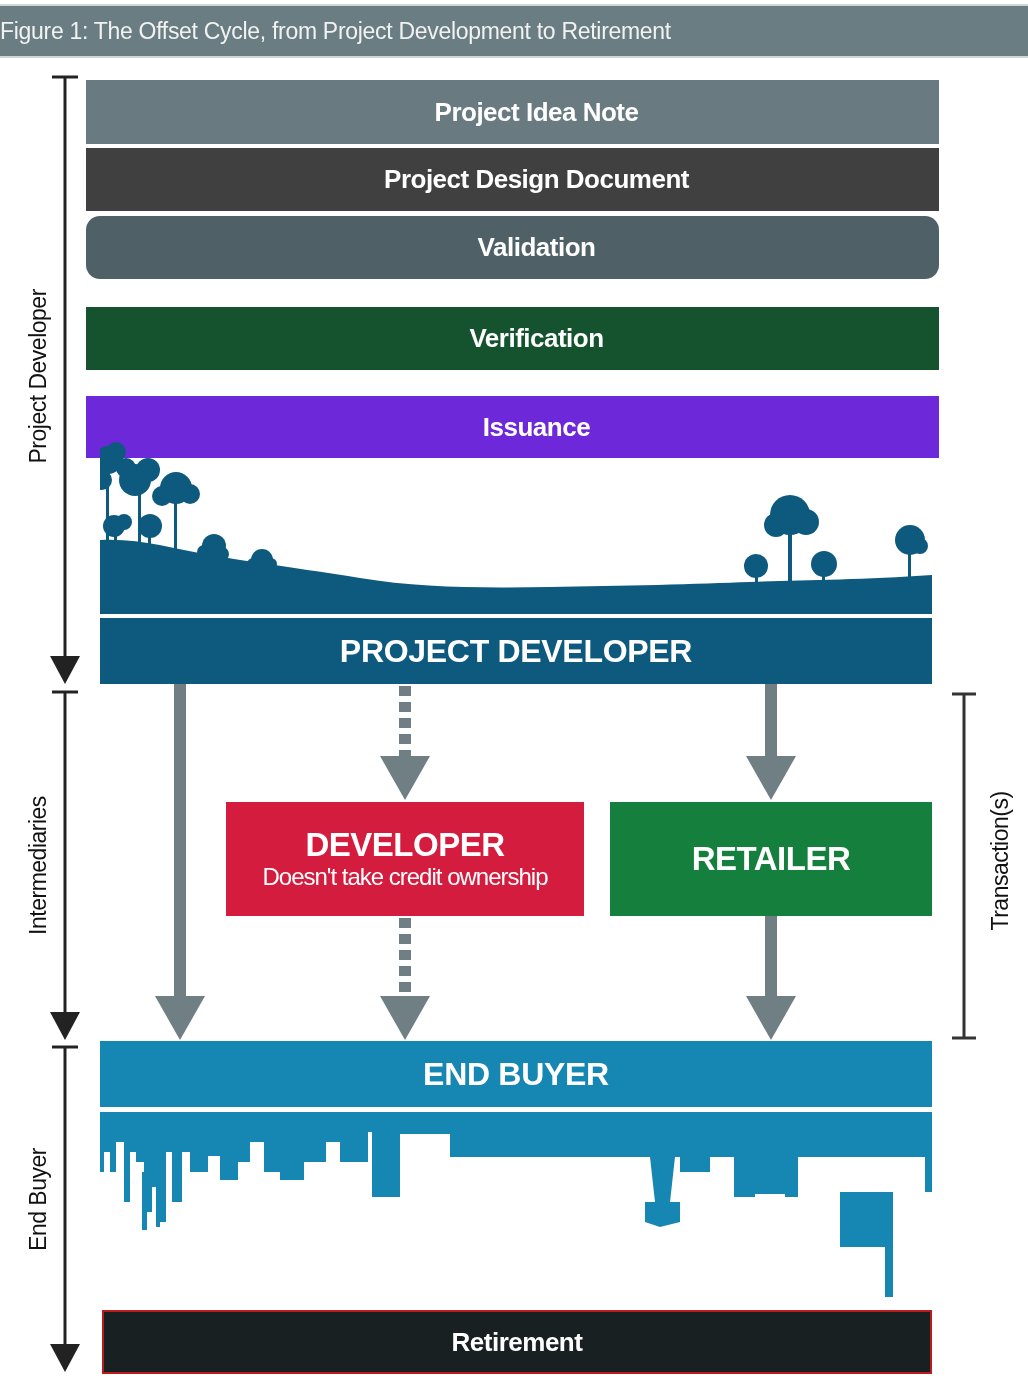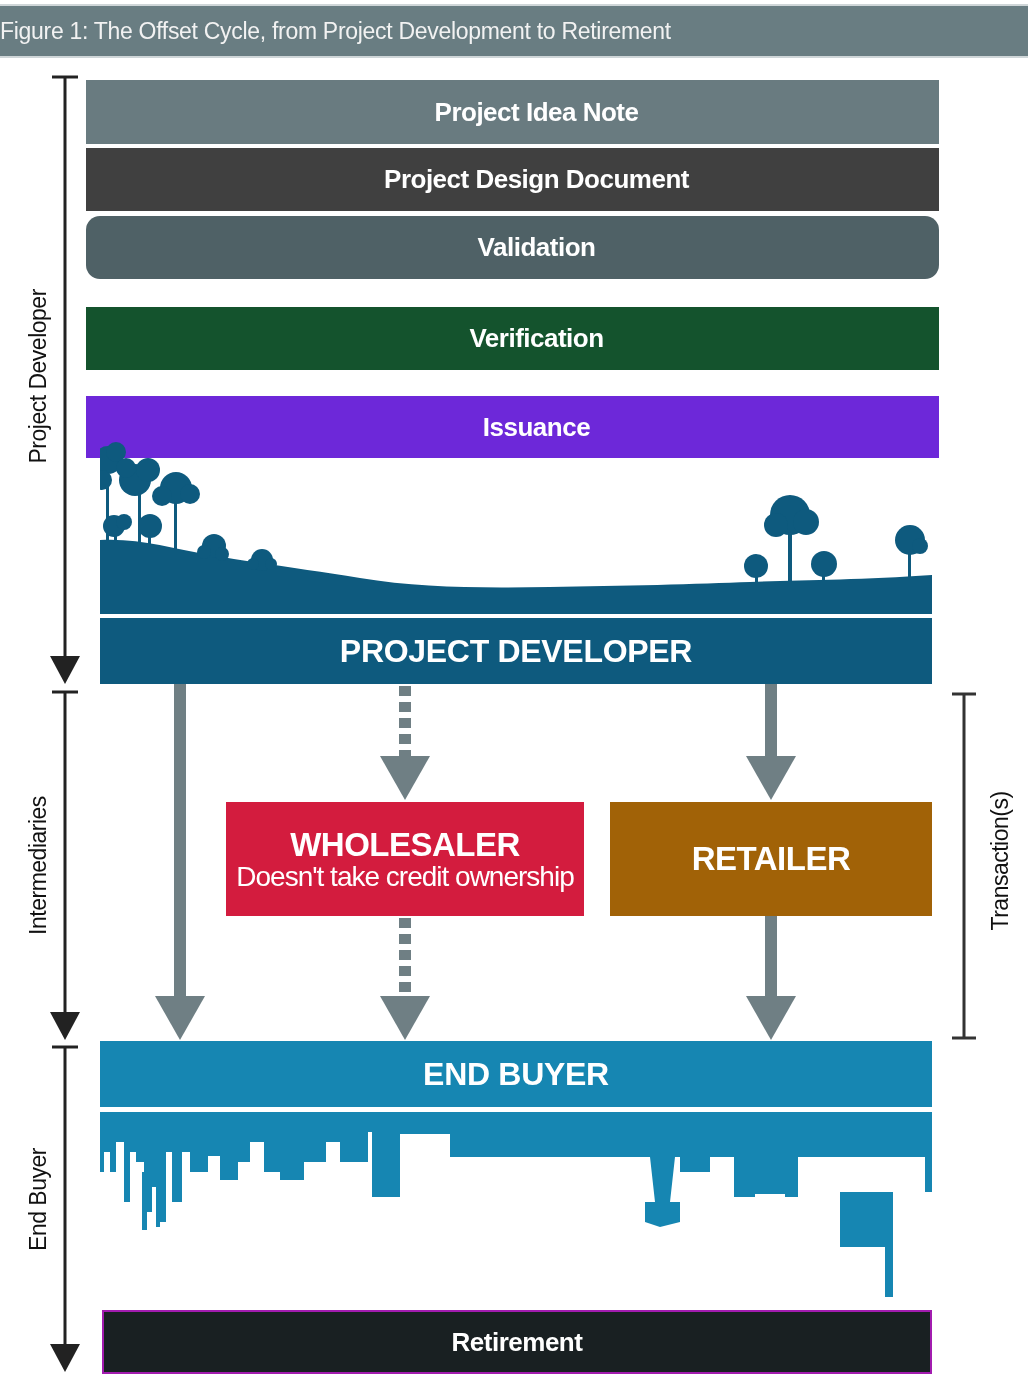--- a/index.html
+++ b/index.html
@@ -26,28 +26,28 @@
   .band { position: absolute; left: 100px; width: 832px; color: #ffffff; font-weight: bold;
           display: flex; align-items: center; justify-content: center; letter-spacing: -0.3px; }
   .pd-band { top: 618px; height: 66px; background: #0e5a7e; font-size: 32px; }
   .eb-band { top: 1041px; height: 66px; background: #1686b2; font-size: 32px; }
 
   .city { position: absolute; left: 100px; top: 1112px; width: 832px; height: 190px; }
 
   .retire { position: absolute; left: 102px; top: 1310px; width: 830px; height: 64px;
             background: #192022; color: #ffffff; font-weight: bold; font-size: 26px;
             display: flex; align-items: center; justify-content: center;
-            border: 2px solid #a21caf; box-sizing: border-box; letter-spacing: -0.5px; }
+            border: 2px solid #b91c1c; box-sizing: border-box; letter-spacing: -0.5px; }
 
   .box { position: absolute; top: 802px; height: 114px; color: #ffffff;
          display: flex; flex-direction: column; align-items: center; justify-content: center; }
   .box .big { font-weight: bold; font-size: 33px; letter-spacing: -0.5px; line-height: 36px; }
-  .box .small { font-size: 28px; letter-spacing: -1px; line-height: 28px; }
+  .box .small { font-size: 24px; letter-spacing: -1px; line-height: 28px; }
   .wholesaler { left: 226px; width: 358px; background: #d31c3e; }
-  .retailer { left: 610px; width: 322px; background: #a16207; }
+  .retailer { left: 610px; width: 322px; background: #15803d; }
 
   .arrows { position: absolute; left: 0; top: 0; width: 1028px; height: 1400px; pointer-events: none; }
 
   .vlabel { position: absolute; font-size: 23px; color: #111; white-space: nowrap;
             transform: rotate(-90deg); transform-origin: center center; letter-spacing: -0.5px; }
 </style>
 </head>
 <body>
 
 <div class="title-bar">
@@ -100,21 +100,21 @@
       <circle cx="724" cy="134" r="13"></circle>
     <rect x="808" y="110" width="3" height="45"></rect>
       <circle cx="810" cy="110" r="15"></circle>
       <circle cx="820" cy="116" r="8"></circle>
   </g>
 </svg>
 
 <div class="band pd-band">PROJECT DEVELOPER</div>
 
 <div class="box wholesaler">
-  <div class="big">WHOLESALER</div>
+  <div class="big">DEVELOPER</div>
   <div class="small">Doesn't take credit ownership</div>
 </div>
 <div class="box retailer">
   <div class="big">RETAILER</div>
 </div>
 
 <div class="band eb-band">END BUYER</div>
 
 <svg class="city" viewBox="0 0 832 190" preserveAspectRatio="none">
   <g fill="#1686b2">

